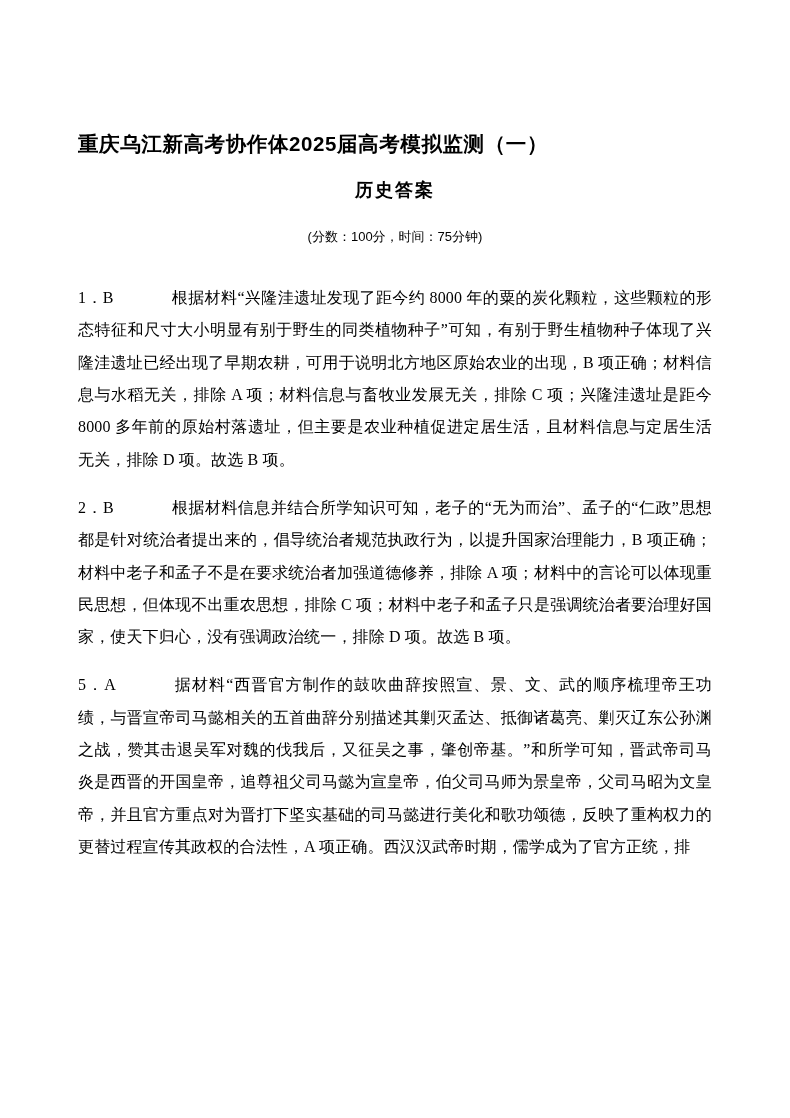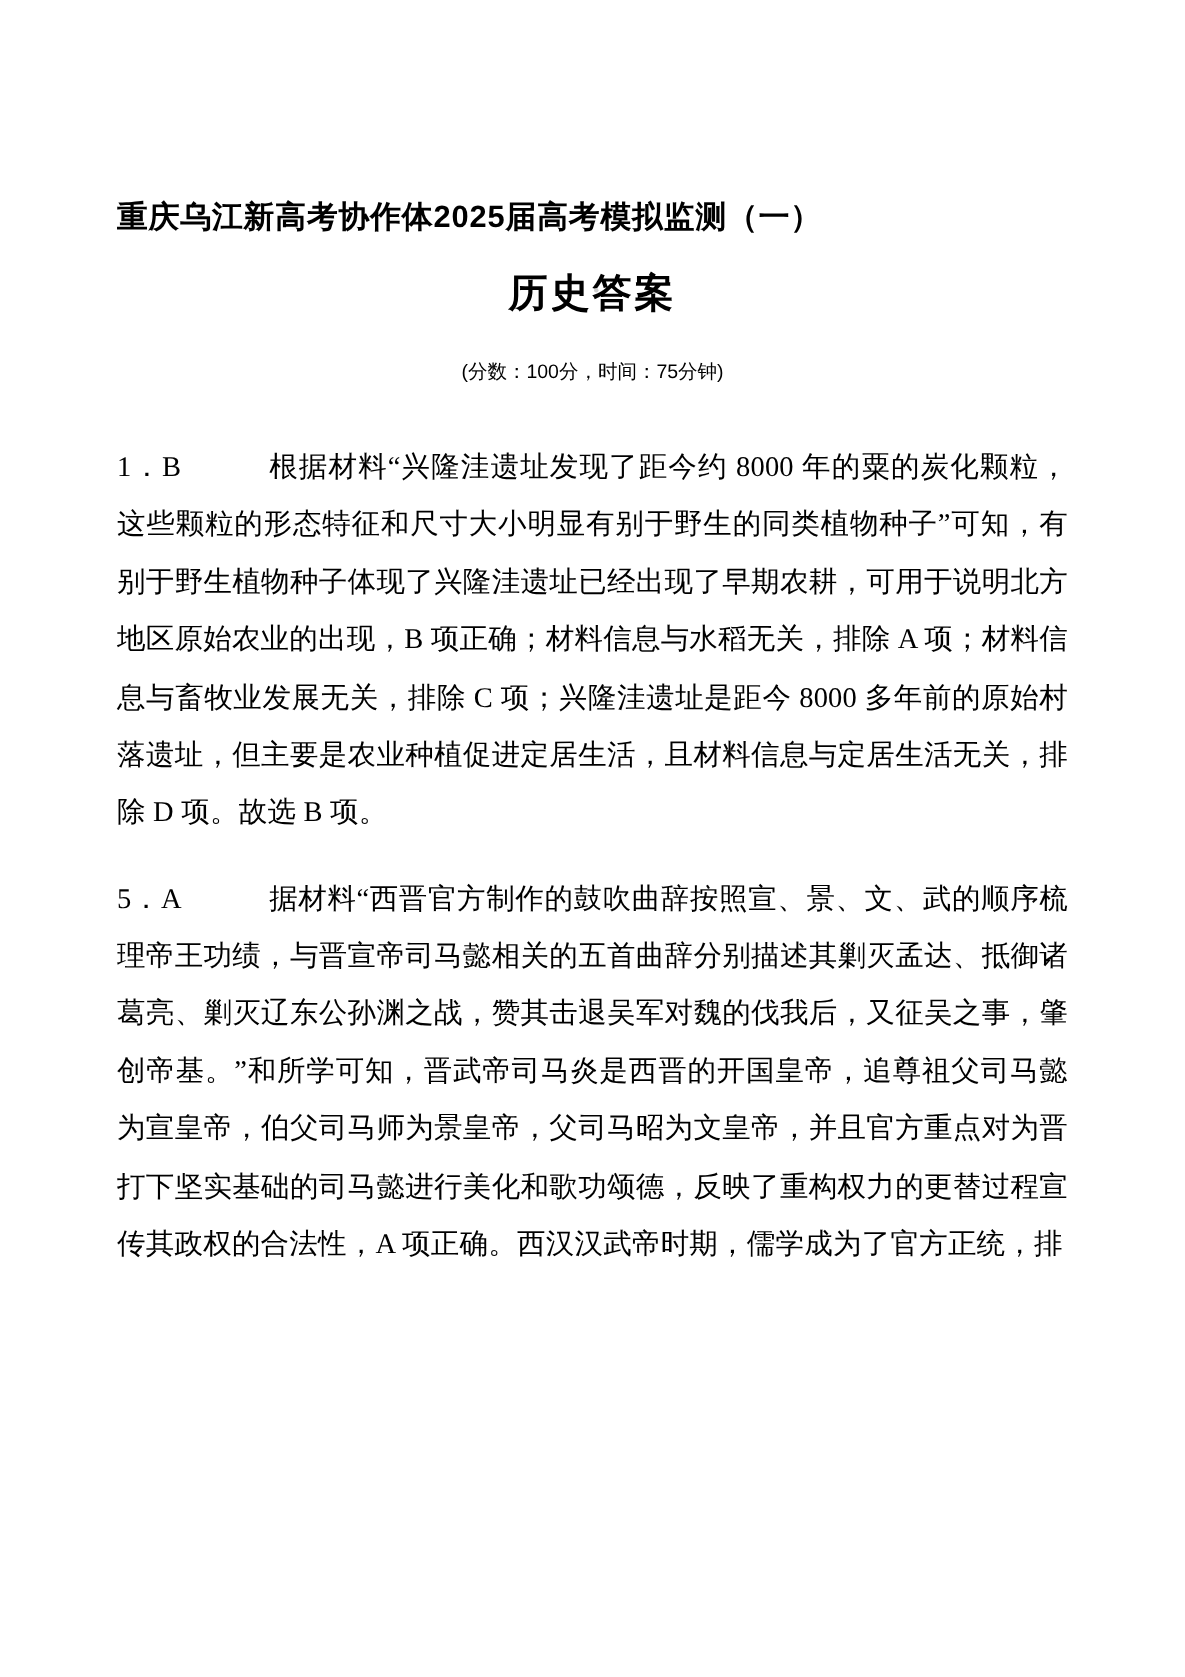--- a/index.html
+++ b/index.html
@@ -35,36 +35,36 @@
     margin-top: 130px;
     text-align: left;
     font-size: 20.5px;
     font-weight: bold;
     letter-spacing: 0.6px;
     font-family: "Liberation Sans", "DejaVu Sans", sans-serif;
   }
   .doc-subtitle {
     margin-top: 20px;
     text-align: center;
-    font-size: 26px;
+    font-size: 18px;
     font-weight: bold;
     letter-spacing: 2px;
     font-family: "Liberation Sans", "DejaVu Sans", sans-serif;
   }
   .doc-meta {
     margin-top: 26px;
     text-align: center;
     font-size: 13px;
     font-family: "Liberation Sans", "DejaVu Sans", sans-serif;
   }
   .body-content {
     margin-top: 36px;
   }
   .qa-item {
-    font-size: 19px;
+    font-size: 16px;
     line-height: 2.02;
     text-align: justify;
     text-justify: inter-ideograph;
     margin-bottom: 6px;
     letter-spacing: 0.15px;
   }
   .qa-label {
     font-weight: normal;
   }
   .qa-gap {
@@ -82,20 +82,23 @@
   <h1 class="doc-title">重庆乌江新高考协作体2025届高考模拟监测（一）</h1>
   <h2 class="doc-subtitle">历史答案</h2>
   <div class="doc-meta">(分数：100分，时间：75分钟)</div>
 
   <div class="body-content">
 
     <p class="qa-item">
       <span class="qa-label">1．</span><span class="qa-label">B</span><span class="qa-gap"></span><span>根据材料“兴隆洼遗址发现了距今约 8000 年的粟的炭化颗粒，这些颗粒的形态特征和尺寸大小明显有别于野生的同类植物种子”可知，有别于野生植物种子体现了兴隆洼遗址已经出现了早期农耕，可用于说明北方地区原始农业的出现，B 项正确；材料信息与水稻无关，排除 A 项；材料信息与畜牧业发展无关，排除 C 项；兴隆洼遗址是距今 8000 多年前的原始村落遗址，但主要是农业种植促进定居生活，且材料信息与定居生活无关，排除 D 项。故选 B 项。</span>
     </p>
 
+    <p class="qa-item">
+      <span class="qa-label">2．</span><span class="qa-label">B</span><span class="qa-gap"></span><span>根据材料信息并结合所学知识可知，老子的“无为而治”、孟子的“仁政”思想都是针对统治者提出来的，倡导统治者规范执政行为，以提升国家治理能力，B 项正确；材料中老子和孟子不是在要求统治者加强道德修养，排除 A 项；材料中的言论可以体现重民思想，但体现不出重农思想，排除 C 项；材料中老子和孟子只是强调统治者要治理好国家，使天下归心，没有强调政治统一，排除 D 项。故选 B 项。</span>
+    </p>
 
 
 
     <p class="qa-item">
       <span class="qa-label">5．</span><span class="qa-label">A</span><span class="qa-gap"></span><span>据材料“西晋官方制作的鼓吹曲辞按照宣、景、文、武的顺序梳理帝王功绩，与晋宣帝司马懿相关的五首曲辞分别描述其剿灭孟达、抵御诸葛亮、剿灭辽东公孙渊之战，赞其击退吴军对魏的伐我后，又征吴之事，肇创帝基。”和所学可知，晋武帝司马炎是西晋的开国皇帝，追尊祖父司马懿为宣皇帝，伯父司马师为景皇帝，父司马昭为文皇帝，并且官方重点对为晋打下坚实基础的司马懿进行美化和歌功颂德，反映了重构权力的更替过程宣传其政权的合法性，A 项正确。西汉汉武帝时期，儒学成为了官方正统，排</span>
     </p>
 
   </div>
 
 </div>

